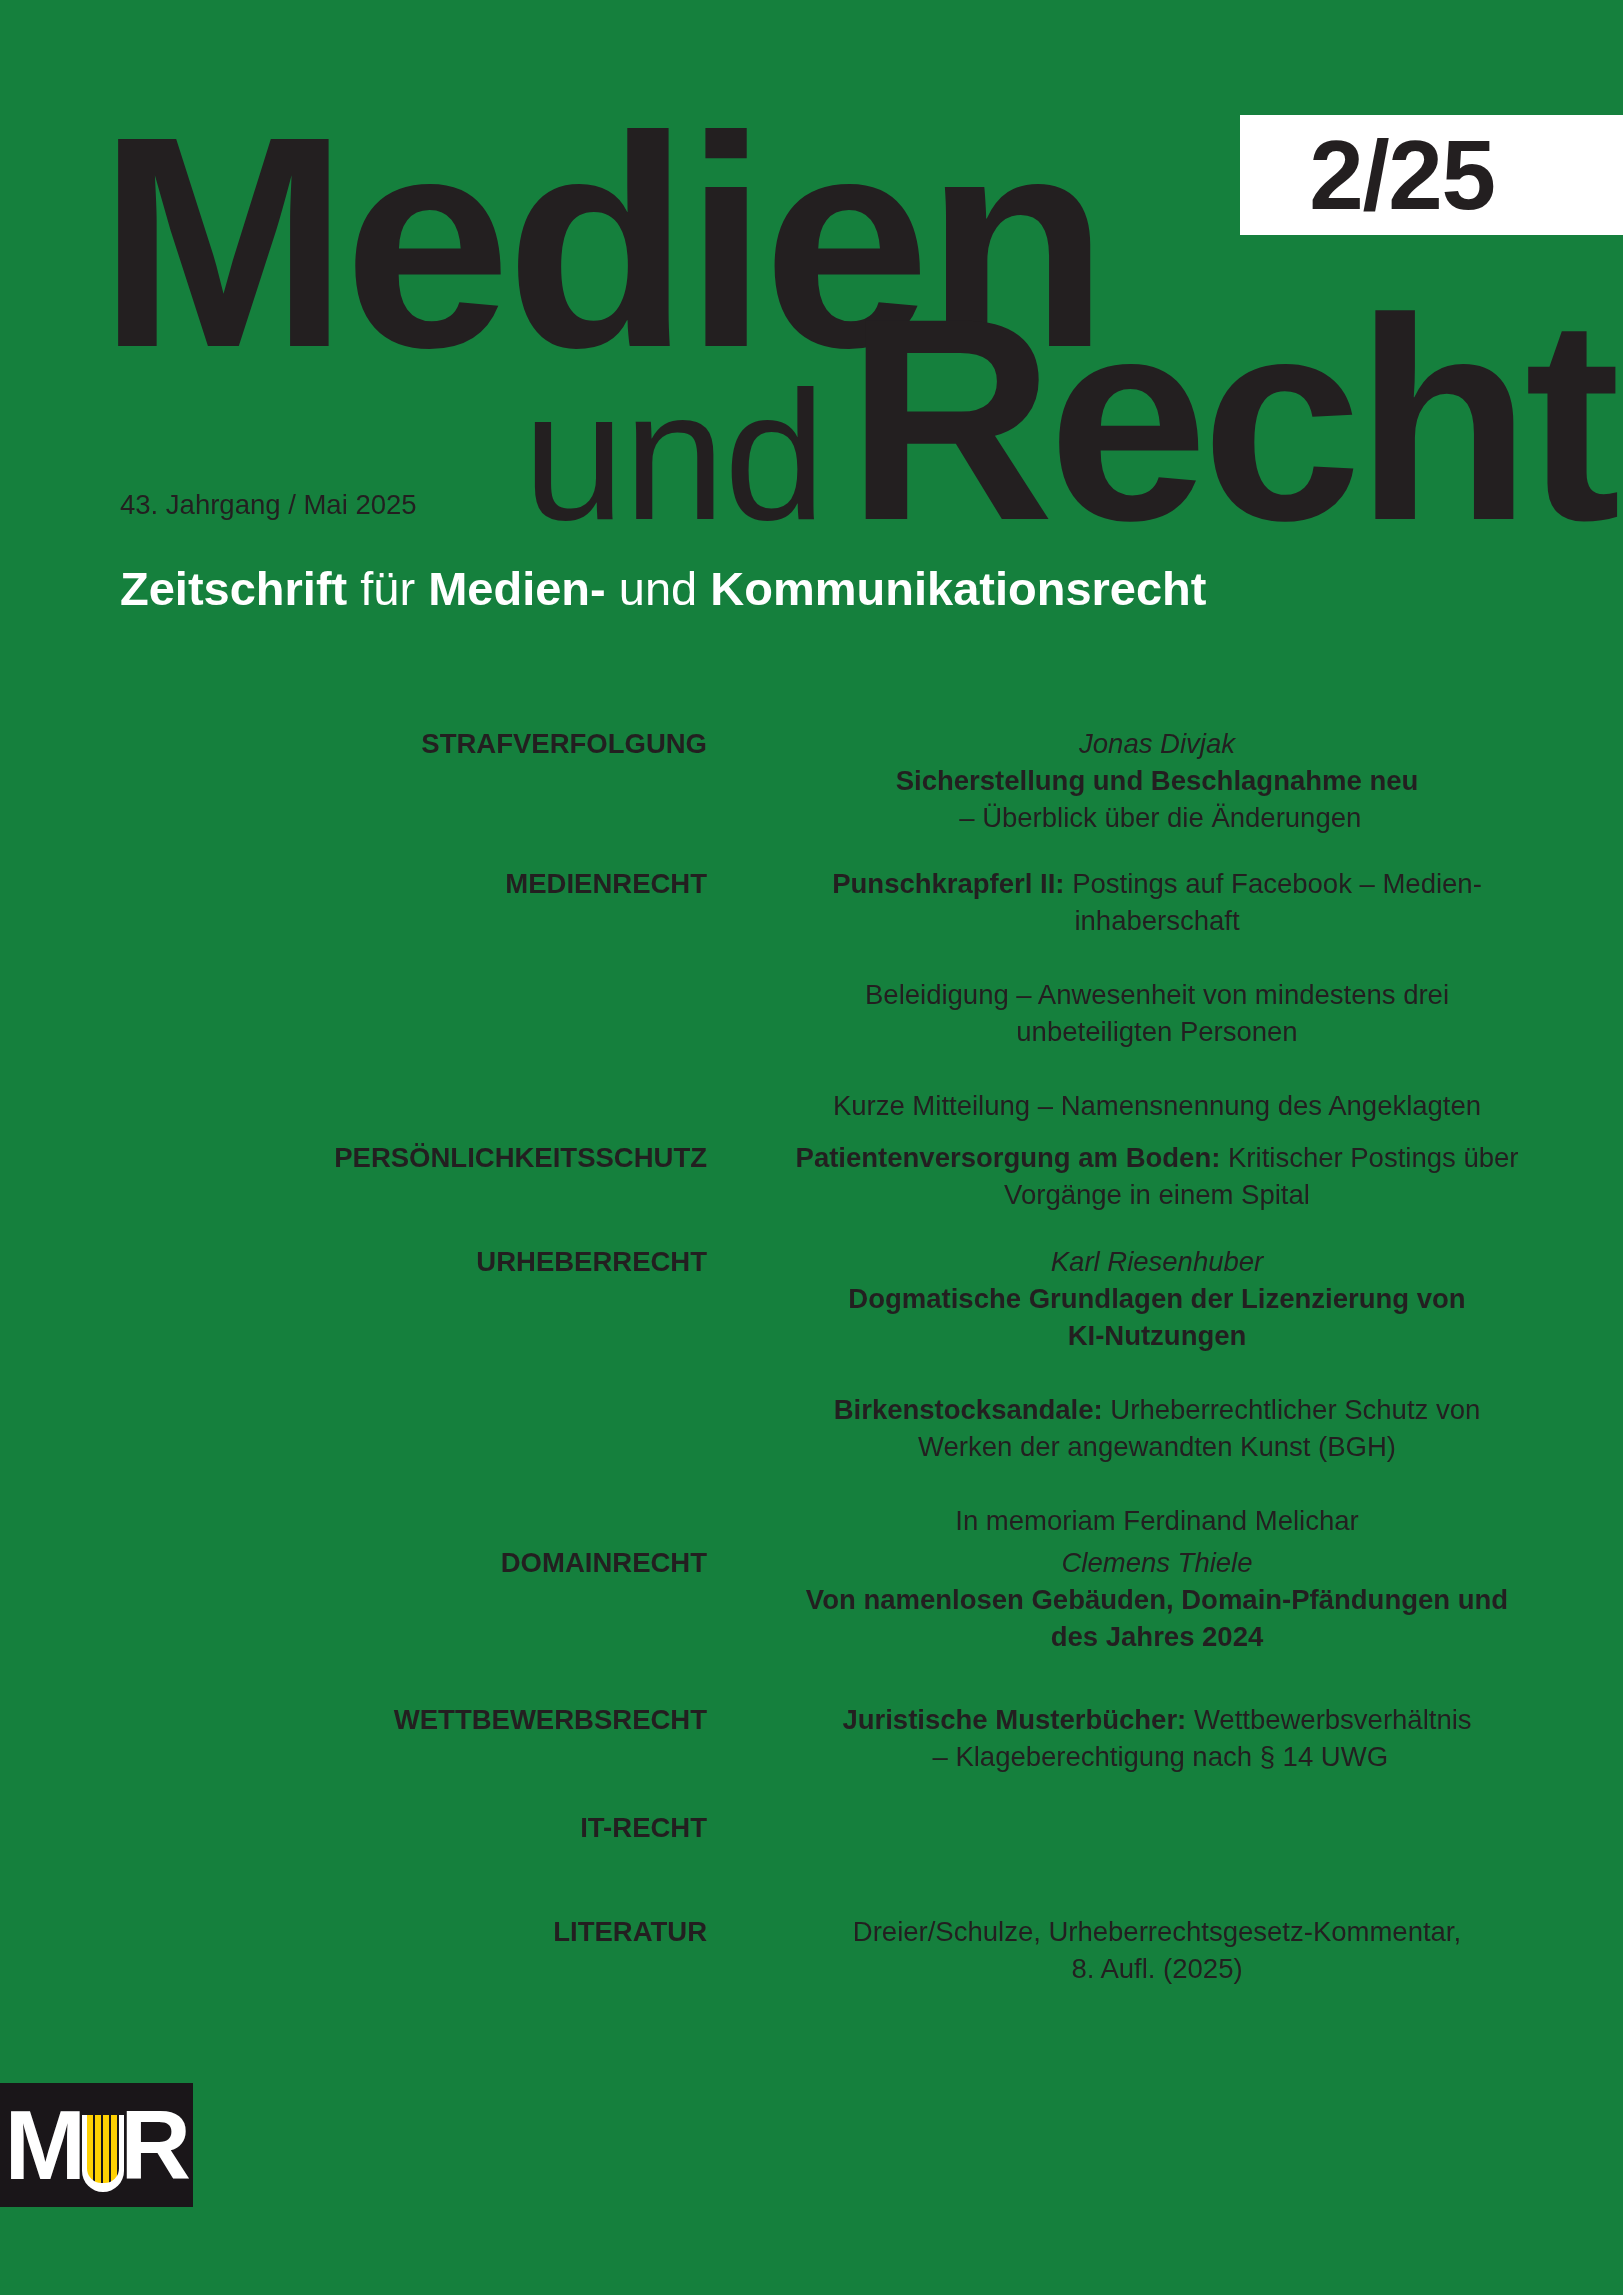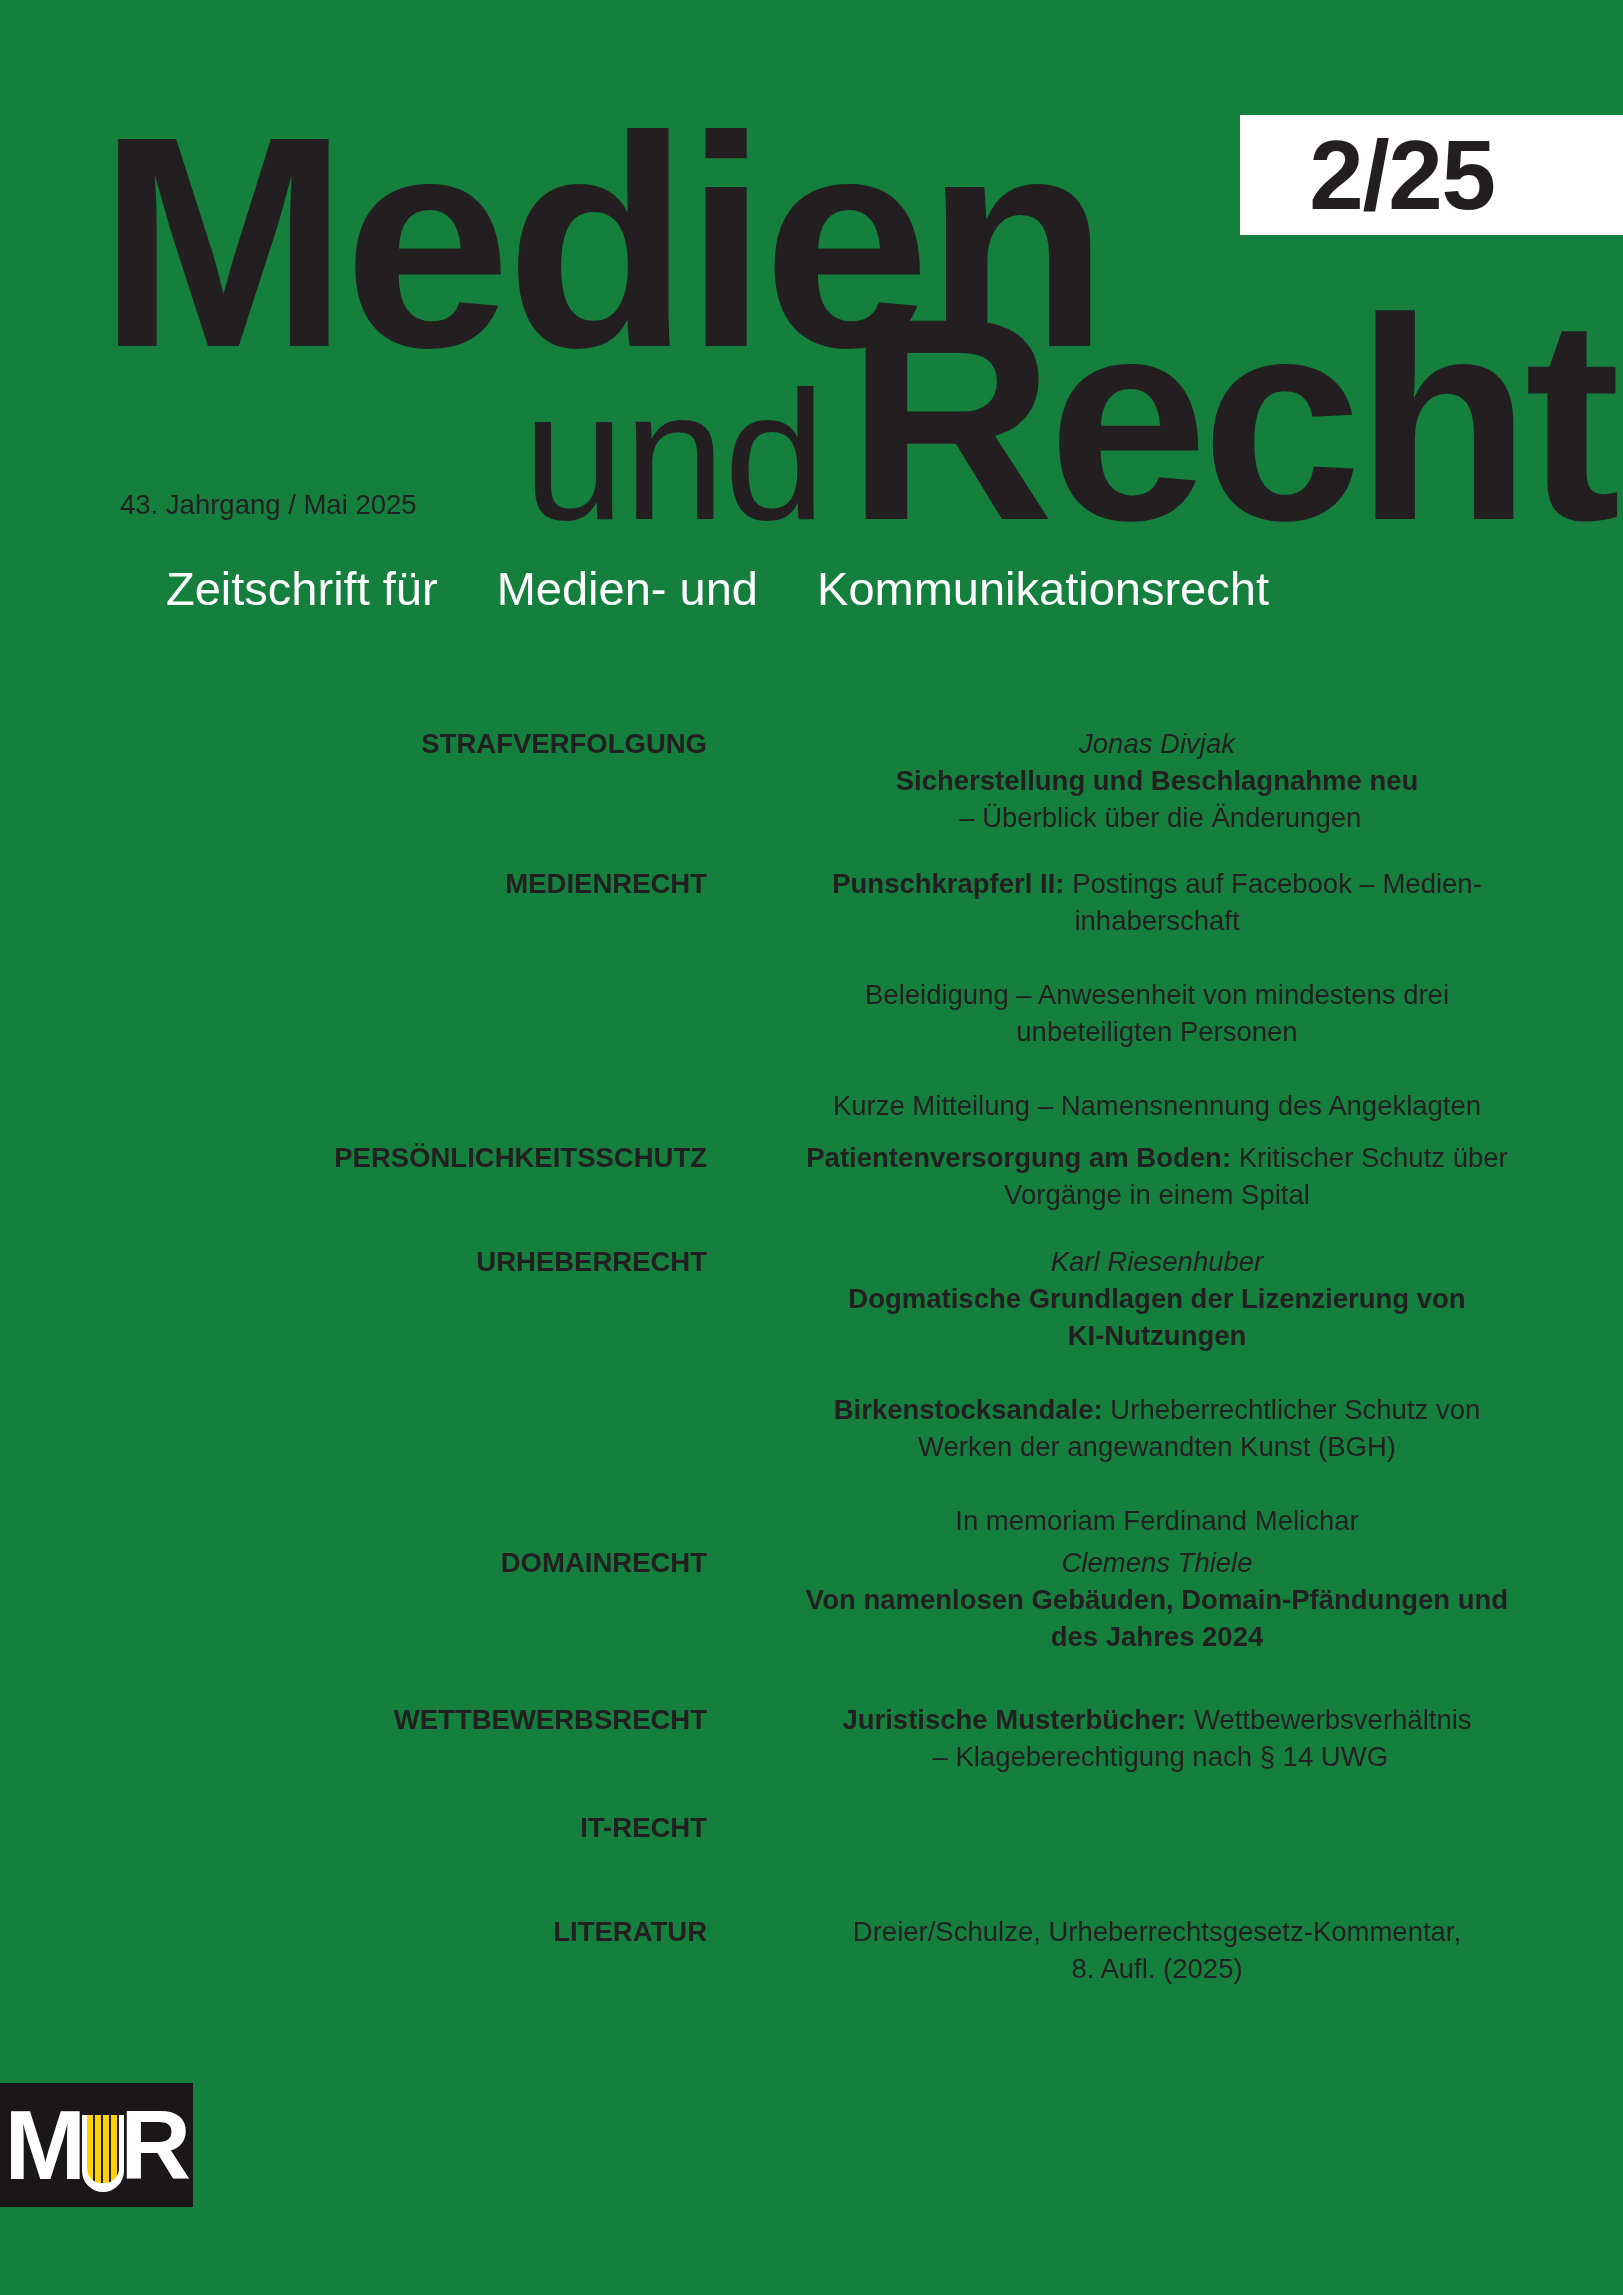--- a/index.html
+++ b/index.html
@@ -31,21 +31,21 @@
   }
   .issue-box span{font-size:98px;font-weight:700;color:#231F20;letter-spacing:-1.3px;}
   .volume-date{
     position:absolute;left:120px;top:489px;
     font-size:27.5px;font-weight:400;letter-spacing:0;color:#231F20;white-space:nowrap;
   }
   .subtitle{
     position:absolute;left:120px;top:561px;
     font-size:47px;color:#FFFFFF;white-space:nowrap;letter-spacing:0;
   }
-  .subtitle .b{font-weight:400;margin-left:46px;}
+  .subtitle .b{font-weight:700;}
   
   .toc-section{
     position:absolute;left:0;width:1584px;
     display:flex;align-items:flex-start;
   }
   .toc-label{
     flex:0 0 707px;width:707px;text-align:right;
     font-size:27.5px;font-weight:700;line-height:37px;
     letter-spacing:0;color:#231F20;white-space:nowrap;
   }
@@ -120,21 +120,21 @@
       <div class="toc-item">
         <div class="line"><span>Kurze Mitteilung – Namensnennung des Angeklagten</span></div>
       </div>
     </div>
   </div>
 
   <div class="toc-section" style="top:1139px">
     <div class="toc-label">PERSÖNLICHKEITSSCHUTZ</div>
     <div class="toc-content">
       <div class="toc-item">
-        <div class="line"><span class="b">Patientenversorgung am Boden: </span><span>Kritischer Schutz über</span></div>
+        <div class="line"><span class="b">Patientenversorgung am Boden: </span><span>Kritischer Postings über</span></div>
         <div class="line"><span>Vorgänge in einem Spital</span></div>
       </div>
     </div>
   </div>
 
   <div class="toc-section" style="top:1243px">
     <div class="toc-label">URHEBERRECHT</div>
     <div class="toc-content">
       <div class="toc-item">
         <div class="line"><span class="i">Karl Riesenhuber</span></div>

